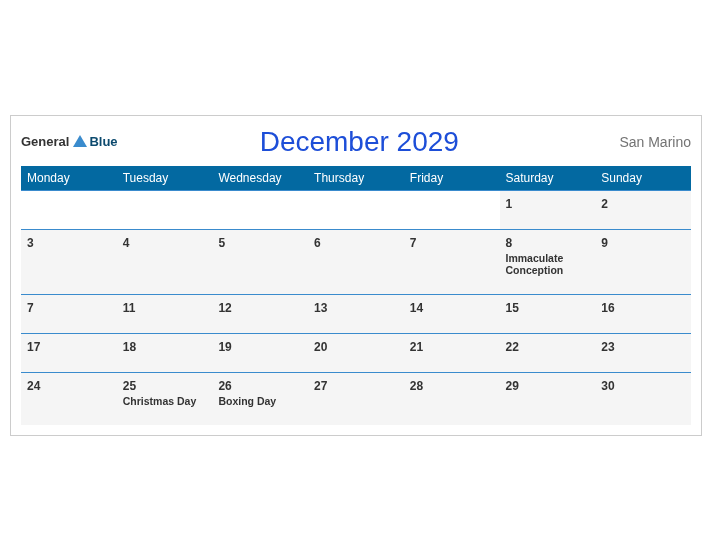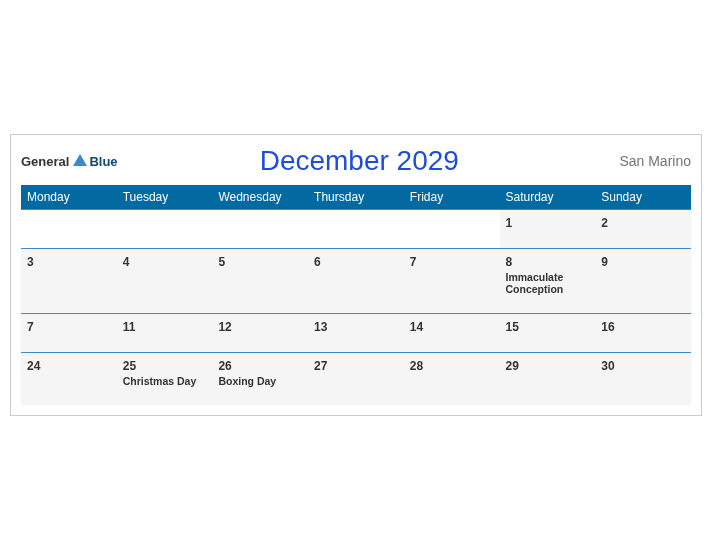--- a/index.html
+++ b/index.html
@@ -188,20 +188,43 @@
           </td>
           <td>
             <span class="day-number">15</span>
           </td>
           <td>
             <span class="day-number">16</span>
           </td>
         </tr>
         <tr>
           <td>
+            <span class="day-number">17</span>
+          </td>
+          <td>
+            <span class="day-number">18</span>
+          </td>
+          <td>
+            <span class="day-number">19</span>
+          </td>
+          <td>
+            <span class="day-number">20</span>
+          </td>
+          <td>
+            <span class="day-number">21</span>
+          </td>
+          <td>
+            <span class="day-number">22</span>
+          </td>
+          <td>
+            <span class="day-number">23</span>
+          </td>
+        </tr>
+        <tr>
+          <td>
             <span class="day-number">24</span>
           </td>
           <td>
             <span class="day-number">25</span>
             <span class="day-event">Christmas Day</span>
           </td>
           <td>
             <span class="day-number">26</span>
             <span class="day-event">Boxing Day</span>
           </td>

